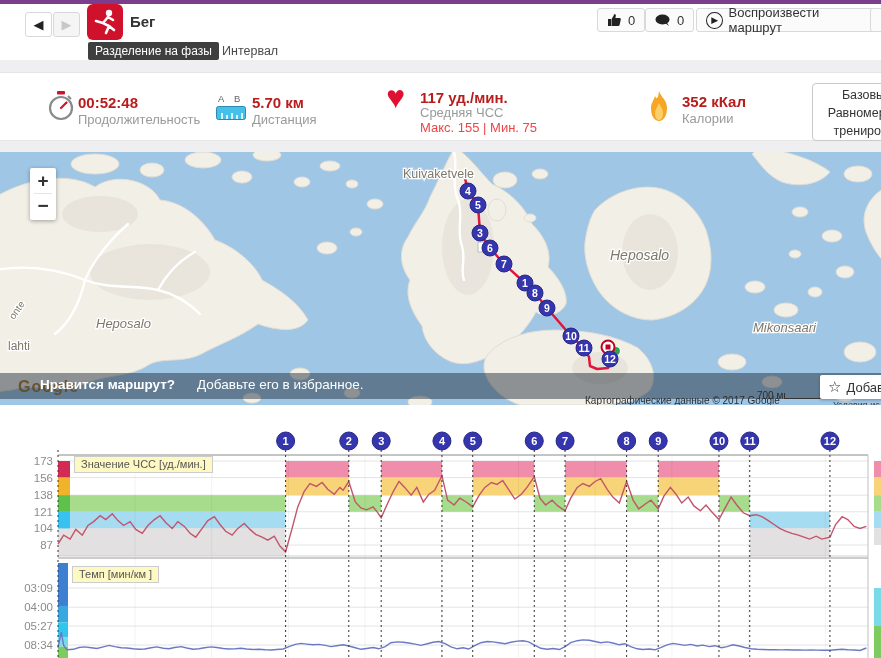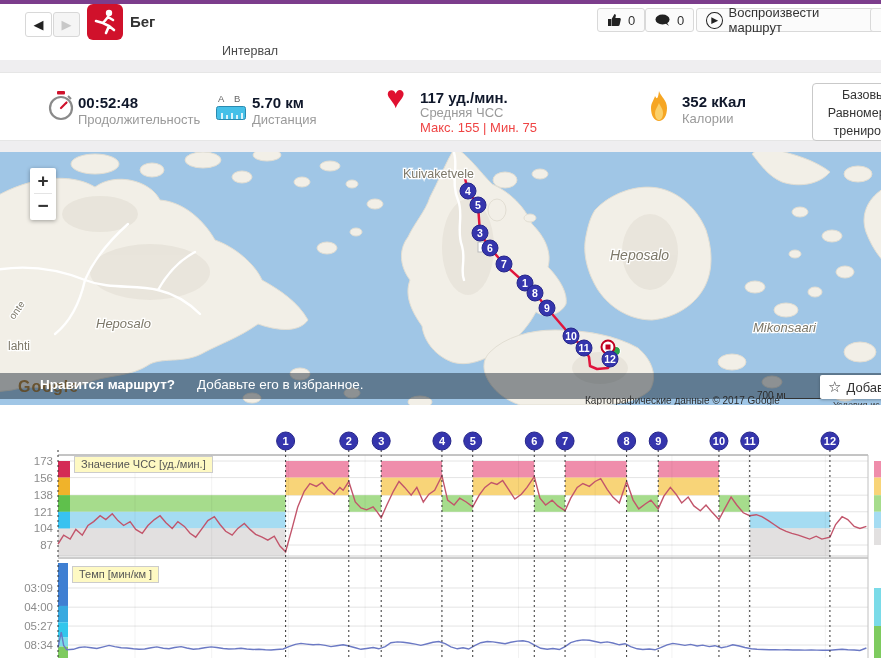--- a/index.html
+++ b/index.html
@@ -14,21 +14,21 @@
           display:flex;align-items:center;justify-content:center;font-size:13px;box-sizing:border-box;}
   #sporticon{width:36px;height:36px;border-radius:6px;display:flex;align-items:center;justify-content:center;}
   #acttitle{font-size:15px;font-weight:bold;color:#333;}
   #actsub{font-size:14px;color:#333;}
   .badge-dark{background:#3f3f3f;color:#fff;font-size:12px;padding:2px 7px;border-radius:2px;}
   .tab-plain{font-size:12.5px;color:#4a4a4a;text-align:right;}
   .hbtn{height:24px;border:1px solid #d9d9d9;background:#fbfbfb;border-radius:3px;display:flex;
         align-items:center;box-sizing:border-box;font-size:13px;color:#333;padding:0 9px;gap:6px;}
   
   #stats{left:0;top:72px;width:881px;height:69px;background:#fff;border-top:1px solid #e6e6e6;border-bottom:1px solid #e6e6e6;box-sizing:border-box;}
-  .statval{font-size:15px;font-weight:bold;color:#0f172a;white-space:nowrap;}
+  .statval{font-size:15px;font-weight:bold;color:#b91c1c;white-space:nowrap;}
   .statlab{font-size:13px;color:#9a9a9a;white-space:nowrap;}
   .statminmax{font-size:13px;color:#ef4444;white-space:nowrap;}
   .vsep{width:1px;height:50px;background:#e3e3e3;top:82px;}
   #benefitbox{left:812px;top:83px;width:108px;height:54px;background:#fff;border:1px solid #c9c9c9;
               border-radius:4px;font-size:12.5px;color:#333;text-align:center;line-height:18px;padding-top:2px;}
   #pagebg1{left:0;top:60px;width:881px;height:12px;background:#efeef0;}
   #pagebg2{left:0;top:141px;width:881px;height:11px;background:#efeef0;}
   
   #mapwrap{left:0;top:152px;width:881px;height:253px;overflow:hidden;}
   #zoomctl{left:30px;top:16px;width:26px;height:52px;background:#fff;border-radius:2px;
@@ -64,20 +64,21 @@
 
     <div class="abs" id="sporticon" style="left:87px;top:0px;background:#d0112b;">
       <svg width="28" height="28" viewBox="0 0 28 28">
         <circle cx="18" cy="5" r="3.2" fill="#fff"></circle>
         <path d="M17 9 L12 15 L5 13 M12 15 L18 18 L15 25 M18 18 L23 22 M17 9 L22 12" stroke="#fff" stroke-width="2.6" fill="none" stroke-linecap="round"></path>
       </svg>
     </div>
 
     <div class="abs" id="acttitle" style="left:130px;top:9px;">Бег</div>
 
+    <div class="abs badge-dark" style="left:88px;top:38px;">Разделение на фазы</div>
     <div class="abs tab-plain" style="left:222px;top:40px;">Интервал</div>
 
     <div class="abs hbtn" style="left:597px;top:4px;">
       <svg width="15" height="14" viewBox="0 0 15 14">
         <path d="M1 6 h3 v7 H1 Z M4.5 13 V6.2 L7.5 1 q1.4 0 1.4 1.5 L8.4 5 h4.3 q1.4 0 1.1 1.5 l-1.1 5 q-.3 1.5-1.7 1.5 Z" fill="#222"></path>
       </svg>
       <span>0</span>
     </div>
     <div class="abs hbtn" style="left:645px;top:4px;">
       <svg width="16" height="13" viewBox="0 0 16 13">

